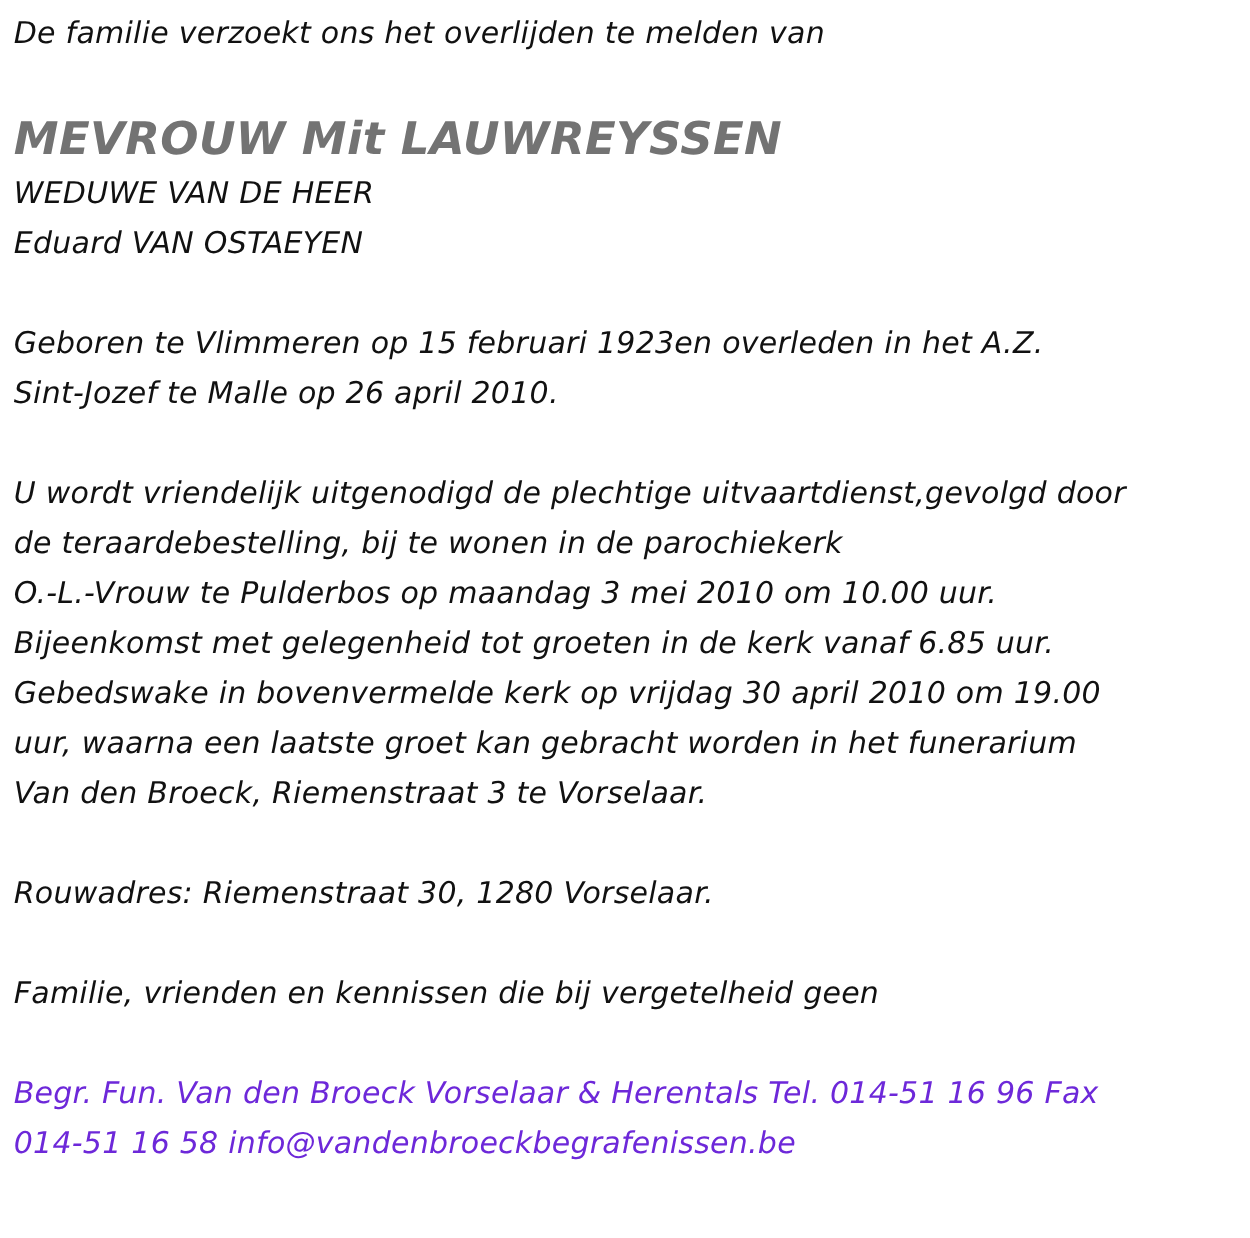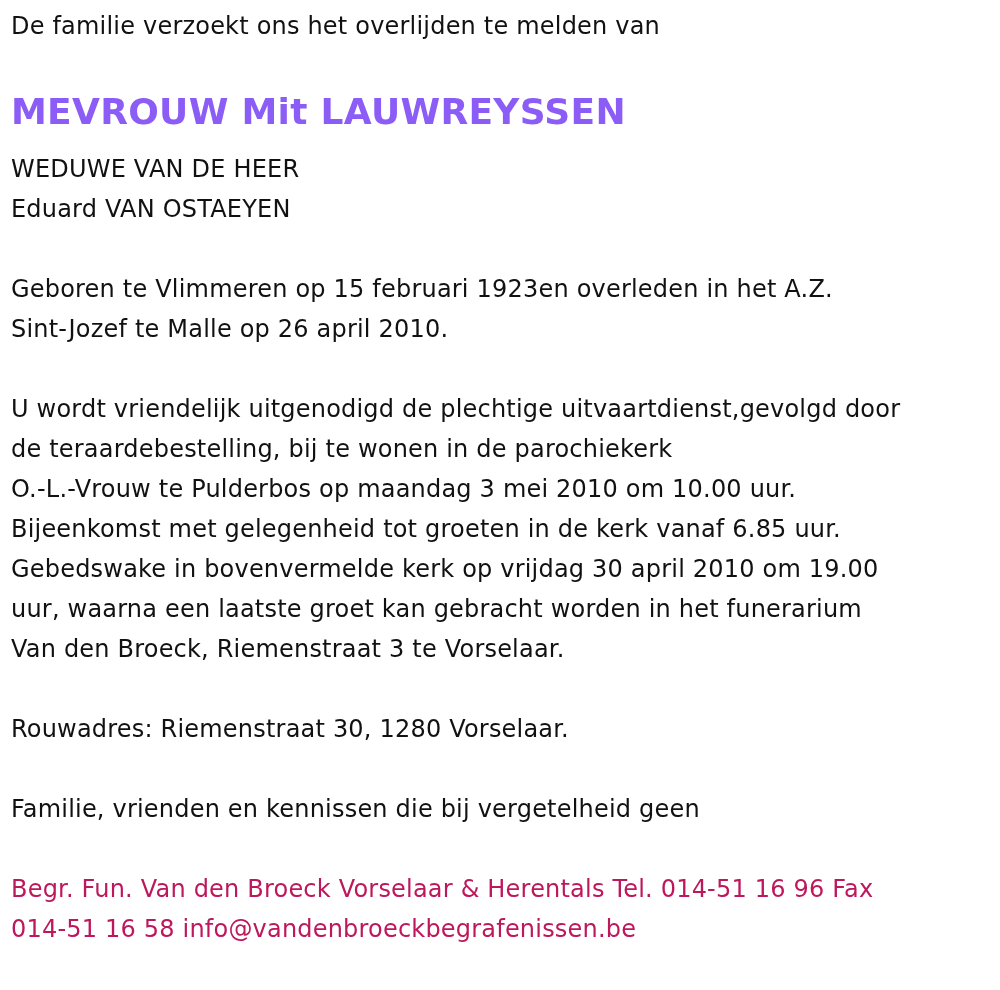--- a/index.html
+++ b/index.html
@@ -13,41 +13,42 @@
       overflow: hidden;
       font-family: "DejaVu Sans", sans-serif;
       color: #111111;
     }
     .page {
       position: relative;
       padding: 6px 0 0 11px;
       font-size: 24px;
       line-height: 40px;
       letter-spacing: 0.2px;
+      font-style: italic;
     }
     .line {
       display: block;
       white-space: nowrap;
     }
     .gap {
       display: block;
       height: 40px;
     }
     .name {
       display: block;
       font-weight: bold;
       font-size: 36px;
       line-height: 40px;
       margin-top: 6px;
-      margin-bottom: 17px;
+      margin-bottom: 2px;
       letter-spacing: 0.3px;
-      color: #8b5cf6;
+      color: #737373;
     }
     .footer {
-      color: #be185d;
+      color: #6d28d9;
     }
   </style>
 </head>
 <body>
 
 <div class="page">
   <span class="line">De familie verzoekt ons het overlijden te melden van</span>
   <span class="gap"></span>
 
   <span class="name">MEVROUW Mit LAUWREYSSEN</span>

